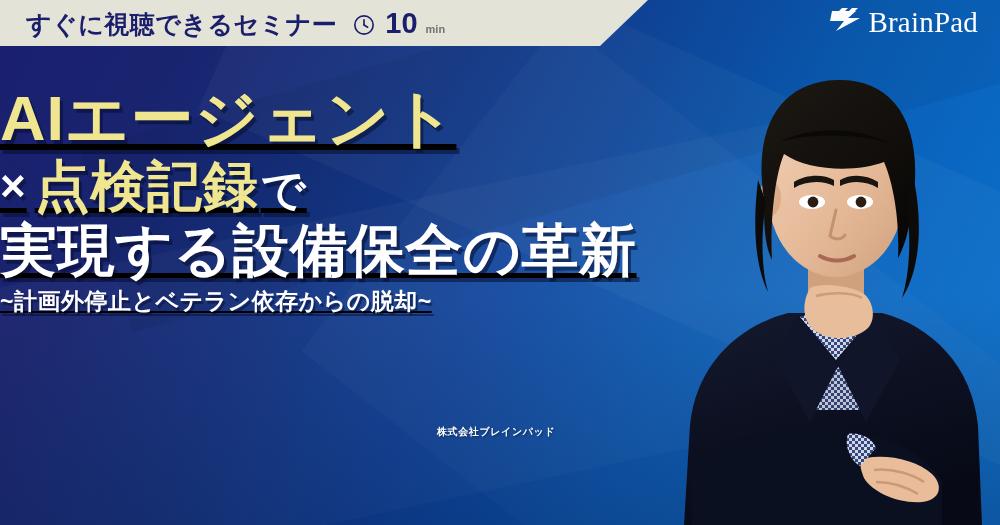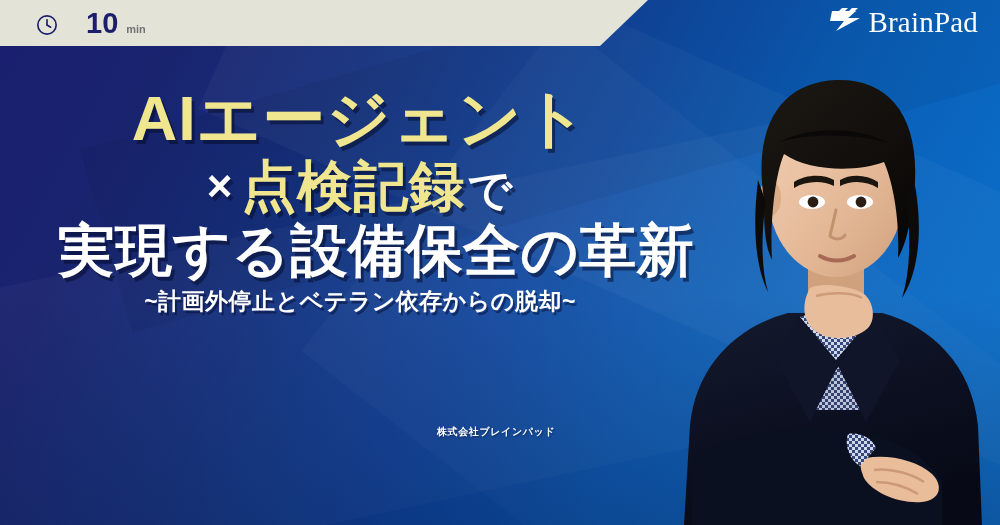--- a/index.html
+++ b/index.html
@@ -99,21 +99,21 @@
     margin-right: 2px;
     position: relative;
     top: 3px;
     flex: 0 0 auto;
   }
   .ribbon-minutes {
     font-size: 29px;
     font-weight: bold;
     line-height: 1;
     color: #1b1f6b;
-    margin-left: 20px;
+    margin-left: 2px;
   }
   .ribbon-unit {
     font-size: 11px;
     font-weight: bold;
     line-height: 1;
     color: #737373;
     margin-left: 2px;
   }
 
   
@@ -131,21 +131,22 @@
     line-height: 1;
     letter-spacing: 0.2px;
     white-space: nowrap;
   }
 
   
   .headline {
     position: absolute;
     left: 0; top: 86px;
     width: 720px;
-    text-align: center;
+    text-align: left;
+    text-decoration: underline;
   }
   .hl-line {
     line-height: 1.04;
     white-space: nowrap;
     font-weight: bold;
   }
   .hl1 {
     font-size: 63px;
     color: #f0e68f;
     text-shadow: 3px 4px 0 rgba(6,12,46,0.55);
@@ -174,21 +175,20 @@
     font-size: 44px;
     text-shadow: 3px 4px 0 rgba(6,12,46,0.5);
     margin-left: 2px;
   }
   .hl3 {
     font-size: 57px;
     color: #ffffff;
     text-shadow: 3px 4px 0 rgba(6,12,46,0.55);
     letter-spacing: 0.5px;
     margin-bottom: 10px;
-    padding-left: 32px;
   }
   .hl4 {
     font-size: 23px;
     color: #ffffff;
     text-shadow: 2px 3px 0 rgba(6,12,46,0.5);
     letter-spacing: 0.5px;
   }
 
   
   .speaker {
@@ -312,20 +312,21 @@
                C200 438 198 430 206 428 Z" fill="#e9bd9a"></path>
       <path d="M214 440 C232 438 252 444 264 452" fill="none" stroke="#cd9876" stroke-width="2.5"></path>
       <path d="M216 452 C232 452 248 458 258 464" fill="none" stroke="#cd9876" stroke-width="2.5"></path>
 
       <path d="M188 404 C200 402 212 408 216 418 L200 436 C190 430 184 416 188 404 Z" fill="url(#check)"></path>
     </svg>
   </div>
 
   <div class="ribbon">
     <div class="ribbon-inner">
+      <span class="ribbon-text">すぐに視聴できるセミナー</span>
       <span class="clock-icon">
         <svg viewBox="0 0 24 24" xmlns="http://www.w3.org/2000/svg">
           <circle cx="12" cy="12" r="10" fill="none" stroke="#1b1f6b" stroke-width="1.8"></circle>
           <line x1="12" y1="12" x2="12" y2="6.4" stroke="#1b1f6b" stroke-width="1.8" stroke-linecap="round"></line>
           <line x1="12" y1="12" x2="16" y2="14.4" stroke="#1b1f6b" stroke-width="1.8" stroke-linecap="round"></line>
         </svg>
       </span>
       <span class="ribbon-minutes">10</span>
       <span class="ribbon-unit">min</span>
     </div>

